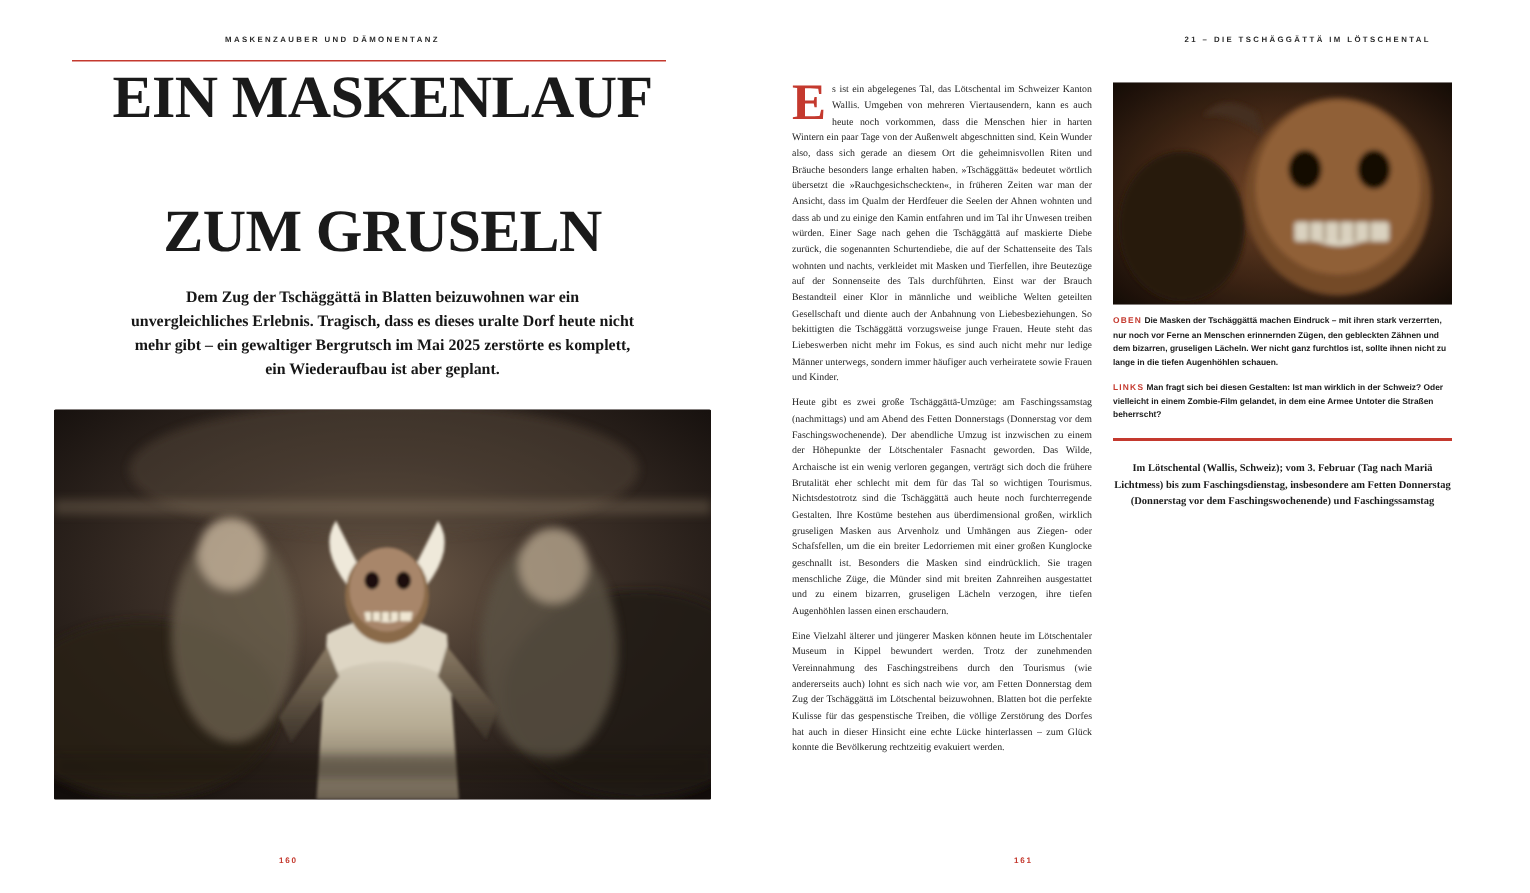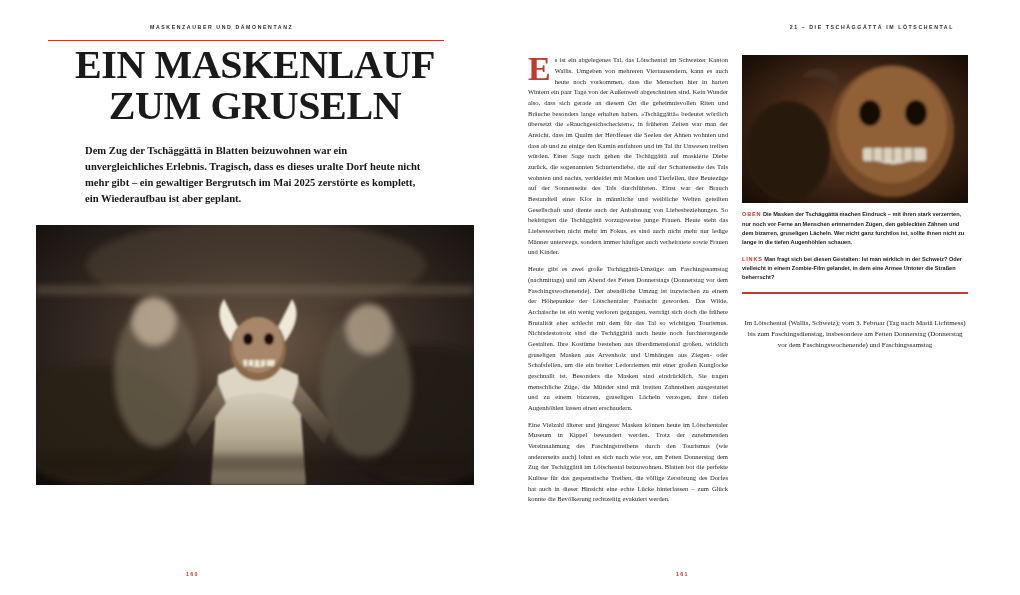--- a/index.html
+++ b/index.html
@@ -31,23 +31,23 @@
   
   .chapnum{
     text-align:center;font-size:20px;font-weight:700;
     margin-top:12px;letter-spacing:0.5px;
   }
   h1.title{
     text-align:center;margin:4px 0 0 0;
     font-size:40px;line-height:1.02;font-weight:700;
     letter-spacing:-0.4px;
   }
-  h1.title .l2{display:block;}
+  h1.title .l2{display:block;margin-top:48px;}
   .standfirst{
-    margin:16px auto 0 auto;width:340px;
+    text-align:center;margin:16px auto 0 auto;width:340px;
     font-size:10.6px;line-height:1.52;font-weight:700;color:#171717;
   }
 
   .hero{
     margin:18px 0 0 0;width:438px;height:260px;
     border-radius:1px;overflow:hidden;position:relative;
     background:#2b2320;
   }
 
   .folio{
@@ -83,22 +83,22 @@
     margin-top:7px;
   }
   .caption .lead{color:#c4392e;letter-spacing:0.8px;}
 
   .boxhead{
     text-align:center;font-weight:700;font-size:10.5px;line-height:1.16;
     color:#c4392e;margin-top:16px;letter-spacing:0.3px;
   }
   .boxrule{height:1.2px;background:#c4392e;width:100%;margin-top:10px;}
   .boxbody{
-    text-align:center;font-size:7px;line-height:1.64;font-weight:400;
-    margin-top:24px;color:#1b1b1b;
+    text-align:center;font-size:7px;line-height:1.64;font-weight:700;
+    margin-top:13px;color:#1b1b1b;
   }
 </style>
 </head>
 <body>
 
 <div class="spread">
 
   <div class="page page-left">
 
     <div class="runhead runhead-left">MASKENZAUBER UND DÄMONENTANZ</div>

